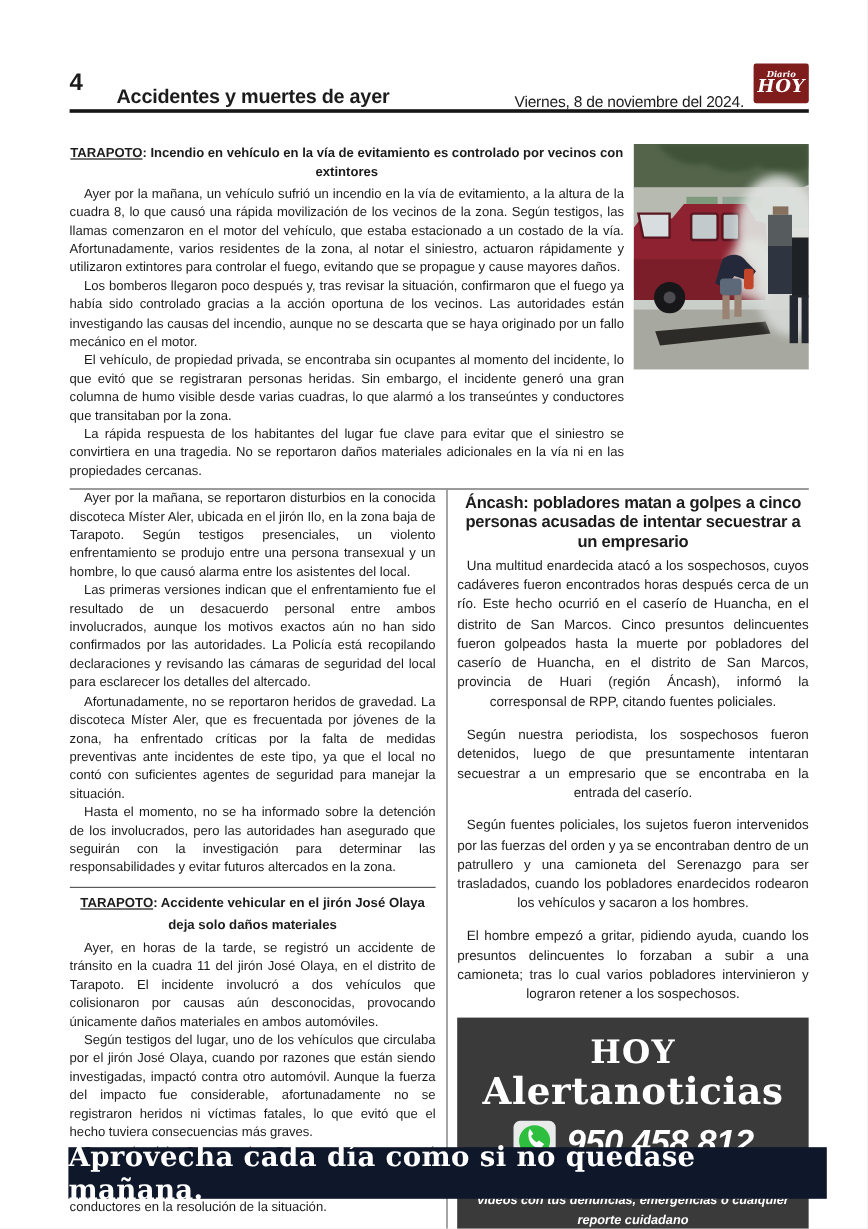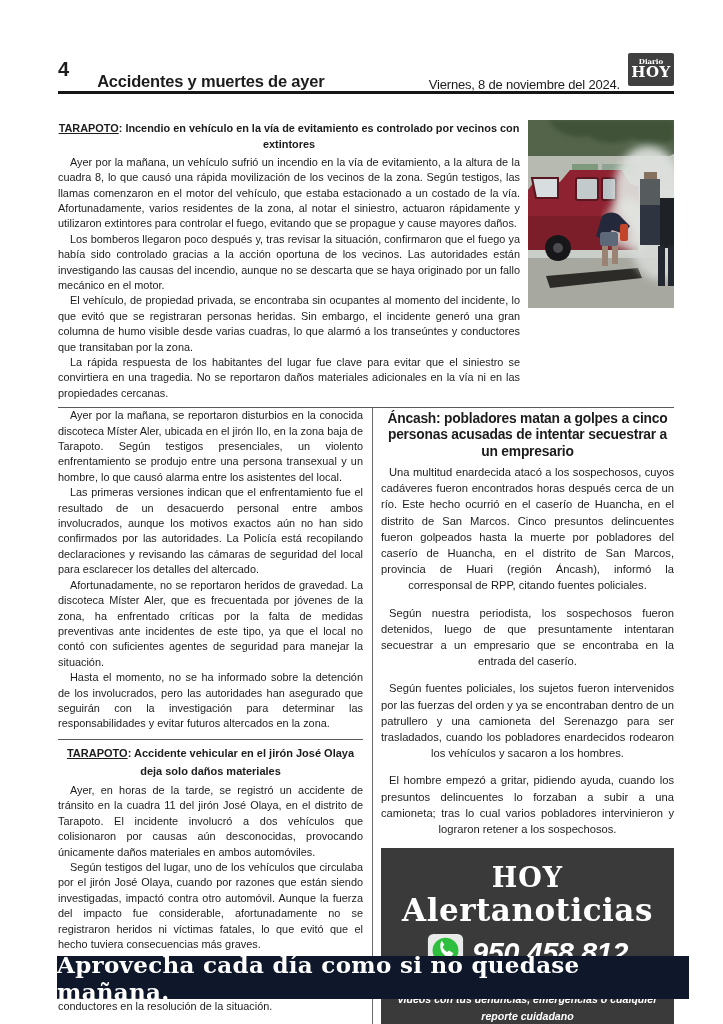--- a/index.html
+++ b/index.html
@@ -64,21 +64,21 @@
 <body>
 
 <div class="page">
   <div class="content">
 
     <div class="hdr">
       <span class="hdr-num">4</span>
       <span class="hdr-title">Accidentes y muertes de ayer</span>
       <span class="hdr-right">
         <span class="hdr-date">Viernes, 8 de noviembre del 2024.</span>
-        <span class="logo" id="logo-box" style="background: #404040;">
+        <span class="logo" id="logo-box" style="background: #7f1d1d; font-style: italic;">
           <span class="logo-top">Diario</span>
           <span class="logo-main">HOY</span>
         </span>
       </span>
     </div>
     <div class="hdr-rule"></div>
 
     <div class="art1">
       <div class="art1-text">
         <div class="small-title">

